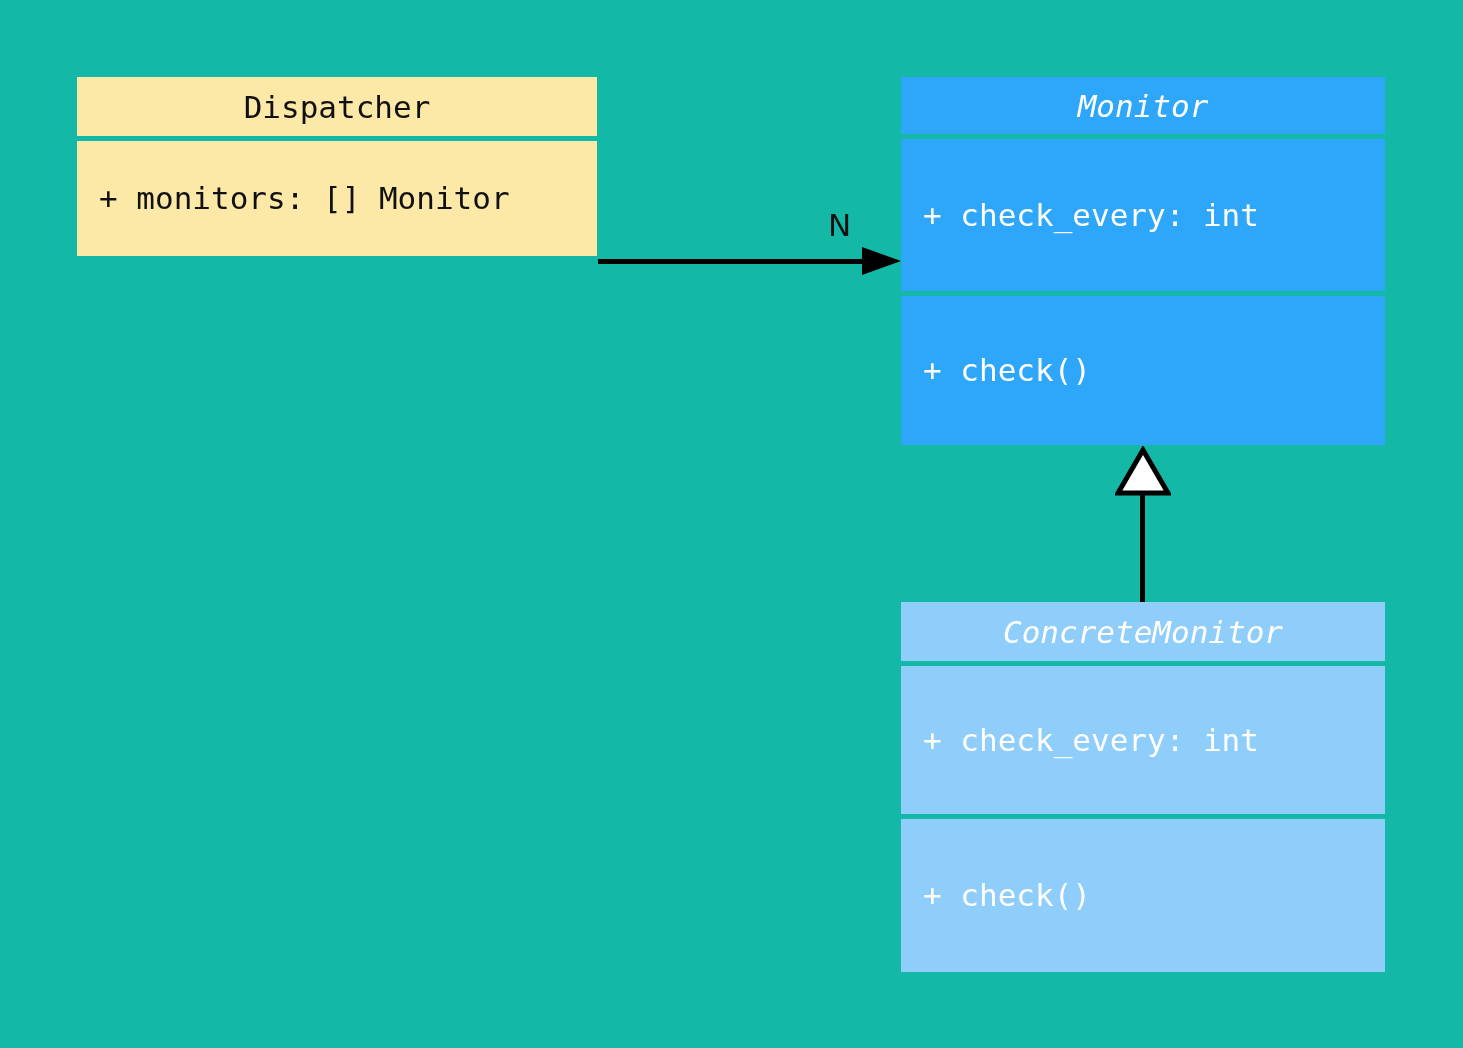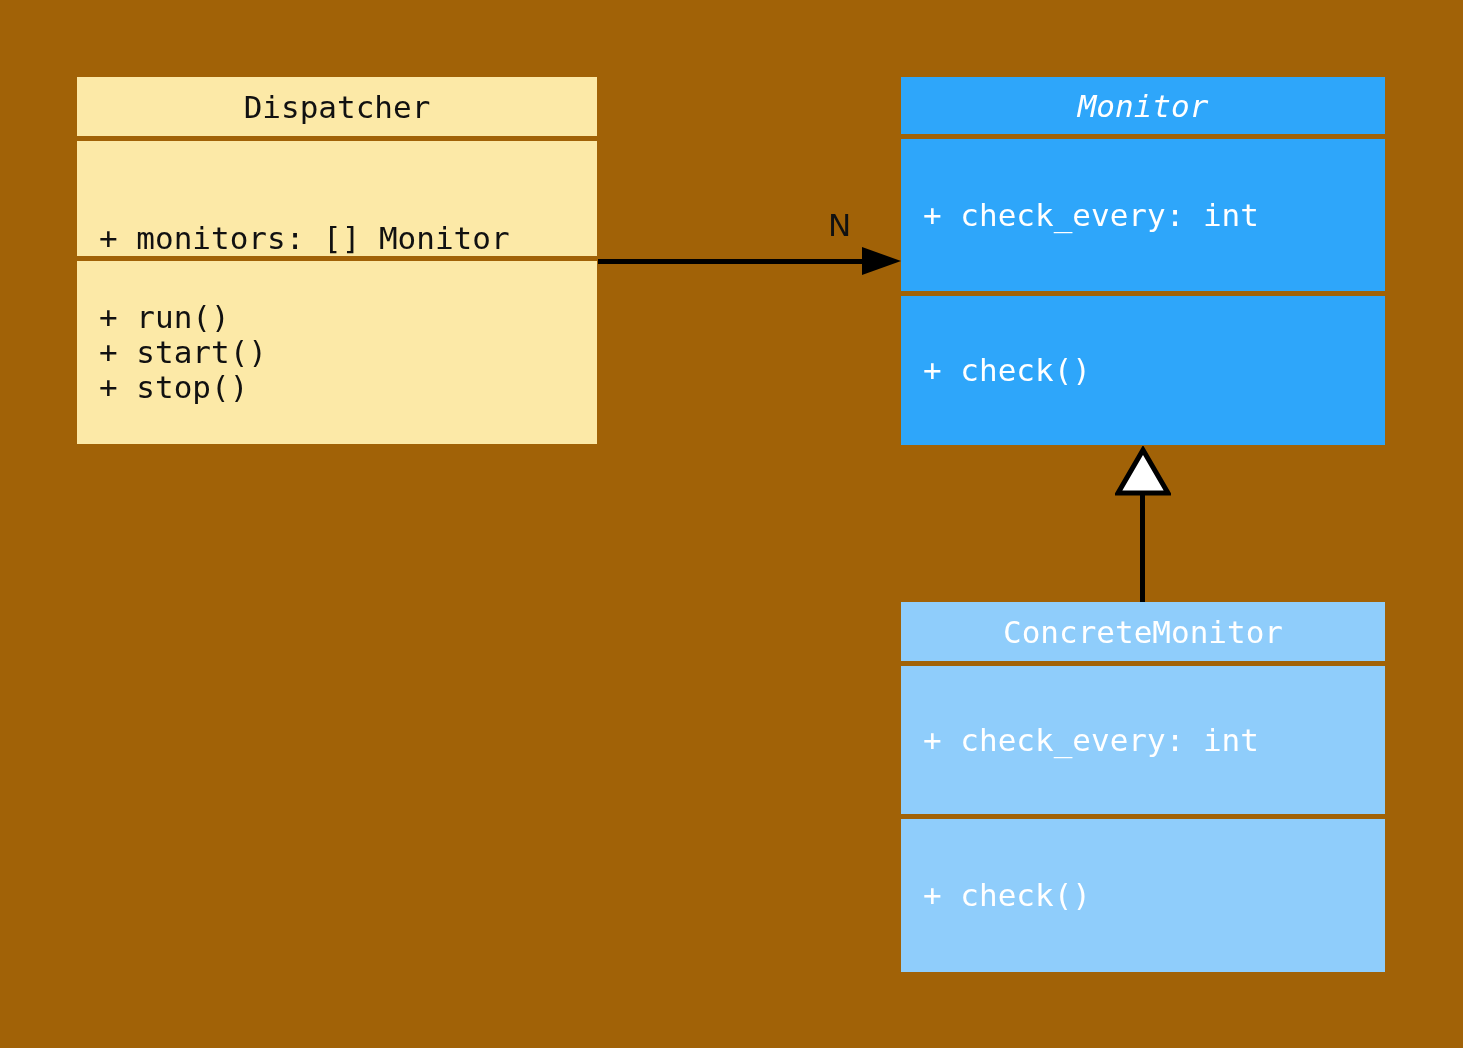--- a/index.html
+++ b/index.html
@@ -4,21 +4,21 @@
 <style>
   html, body {
     margin: 0;
     padding: 0;
     background: #ffffff;
   }
   .canvas {
     position: relative;
     width: 1463px;
     height: 1048px;
-    background: #a16207;
+    background: #14b8a6;
     font-family: "DejaVu Sans Mono", monospace;
     overflow: hidden;
   }
 
   
   .uml-class {
     position: absolute;
     display: flex;
     flex-direction: column;
     gap: 5px;
@@ -105,42 +105,37 @@
     top: 446px;
   }
 </style>
 </head>
 <body>
 
 <div class="canvas">
 
   <div class="uml-class dispatcher">
     <div class="sec header" style="background-color: rgb(252, 233, 167);">Dispatcher</div>
-    <div class="sec body attrs" style="background-color: rgb(252, 233, 167); align-items: flex-end;">
+    <div class="sec body attrs" style="background-color: rgb(252, 233, 167);">
       <div class="codeline">+ monitors: [] Monitor</div>
-    </div>
-    <div class="sec body methods multi" style="background-color: rgb(252, 233, 167);">
-      <div class="codeline">+ run()</div>
-      <div class="codeline">+ start()</div>
-      <div class="codeline">+ stop()</div>
     </div>
   </div>
 
   <div class="uml-class monitor">
     <div class="sec header" style="background-color: rgb(46, 166, 250);">Monitor</div>
     <div class="sec body attrs" style="background-color: rgb(46, 166, 250);">
       <div class="codeline">+ check_every: int</div>
     </div>
     <div class="sec body methods" style="background-color: rgb(46, 166, 250);">
       <div class="codeline">+ check()</div>
     </div>
   </div>
 
   <div class="uml-class concrete">
-    <div class="sec header" style="background-color: rgb(143, 205, 251);">ConcreteMonitor</div>
+    <div class="sec header" style="background-color: rgb(143, 205, 251); font-style: italic;">ConcreteMonitor</div>
     <div class="sec body attrs" style="background-color: rgb(143, 205, 251);">
       <div class="codeline">+ check_every: int</div>
     </div>
     <div class="sec body methods" style="background-color: rgb(143, 205, 251);">
       <div class="codeline">+ check()</div>
     </div>
   </div>
 
   <div class="assoc-line"></div>
   <div class="assoc-head"></div>

